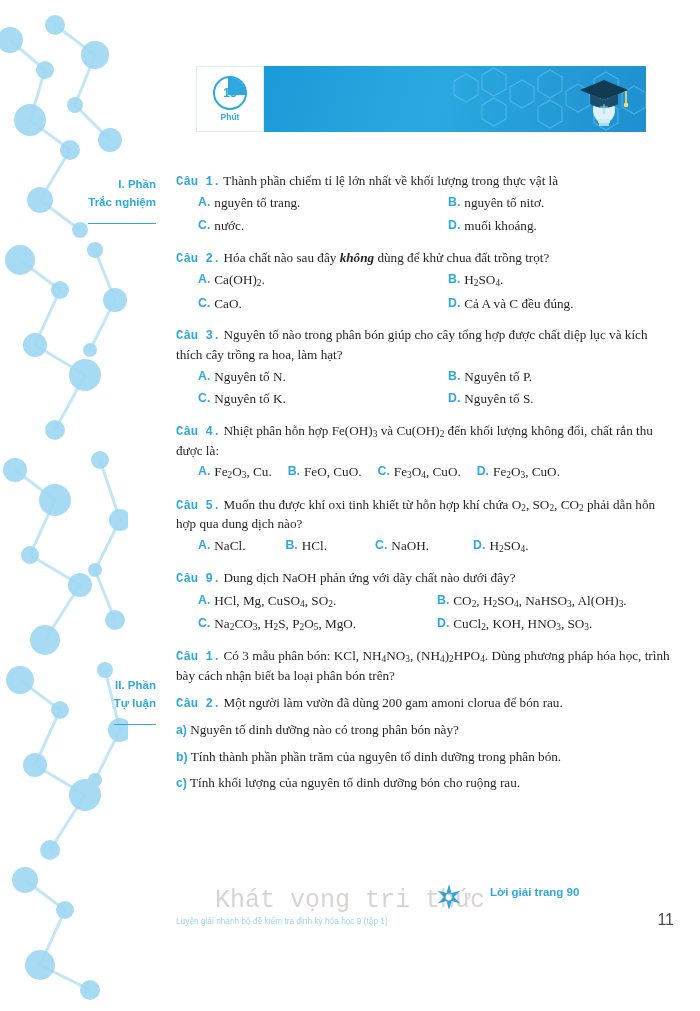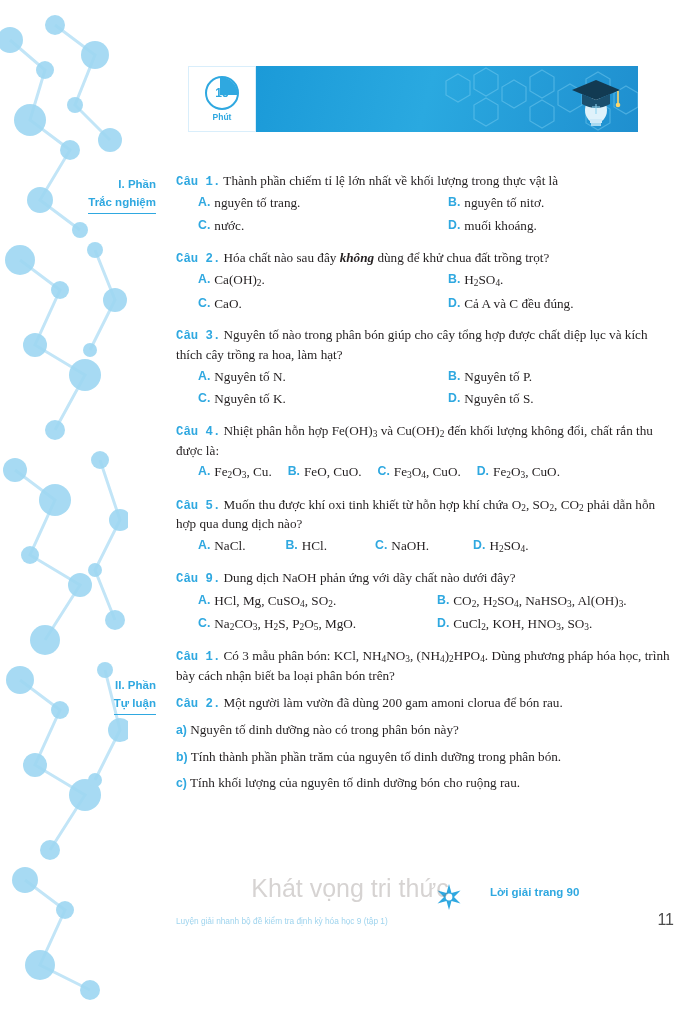--- a/index.html
+++ b/index.html
@@ -12,21 +12,21 @@
   }
 
   
   .left-band {
     position:absolute; left:0; top:0; width:128px; height:1011px;
     overflow:hidden;
   }
   .left-band svg { position:absolute; left:0; top:0; }
 
   
-  .header { position:absolute; left:188px; top:66px; width:450px; height:66px; }
+  .header { position:absolute; left:196px; top:66px; width:450px; height:66px; }
   .time-box {
     position:absolute; left:0; top:0; width:68px; height:66px;
     background:#ffffff; border:1px solid #d9eefb;
     display:flex; flex-direction:column; align-items:center; justify-content:center;
   }
   .time-circle {
     width:34px; height:34px; border-radius:50%;
     border:2px solid #2fa8e0; position:relative;
     display:flex; align-items:center; justify-content:center;
     font-family:"Liberation Sans", sans-serif;
@@ -53,21 +53,21 @@
     font-size:22px; font-weight:bold; color:#ffffff; letter-spacing:.5px;margin-top:48px;
   }
   .cap-icon { position:absolute; right:14px; top:8px; width:56px; height:52px;}
 
   
   .sec-label {
     position:absolute; width:120px; text-align:right;
     font-family:"Liberation Sans", sans-serif;
     color:#2fa8e0; font-size:11.5px; font-weight:bold; line-height:1.55;
   }
-  .sec-label .under { display:inline-block; border-bottom:1.4px solid #2fa8e0; padding-bottom:1px;}
+  .sec-label .under { display:inline-block; border-bottom:1.4px solid #2fa8e0; padding-bottom:11px;}
 
   
   .content {
     position:absolute; left:176px; top:172px; width:500px;
     font-size:13.2px; line-height:1.42;
   }
   .q { margin-bottom:3px; }
   .q-num {
     color:#2fa8e0; font-family:Liberation Mono, monospace;
     font-weight:bold; font-size:12.3px;
@@ -116,23 +116,23 @@
   .wm {
     position:absolute; left:0; top:866px; width:700px; text-align:center;
     pointer-events:none;
   }
   .wm-main {
     font-family:"Liberation Serif", serif;
     font-size:72px; color:rgba(120,110,105,0.30);
     letter-spacing:-1px; line-height:1;
   }
   .wm-sub {
-    font-family:Liberation Sans, sans-serif;
+    font-family:Liberation Mono, monospace;
     font-size:25px; color:rgba(120,110,105,0.30);
-    margin-top:8px;
+    margin-top:20px;
   }
 </style>
 </head>
 <body>
 
 <div class="left-band">
   <svg width="128" height="1011" viewBox="0 0 128 1011">
     <g stroke="#bfe4f7" stroke-width="3" fill="none" opacity="0.95">
       <path d="M10 40 L45 70 L30 120 L70 150 L40 200 L80 230"></path>
       <path d="M55 25 L95 55 L75 105 L110 140"></path>

